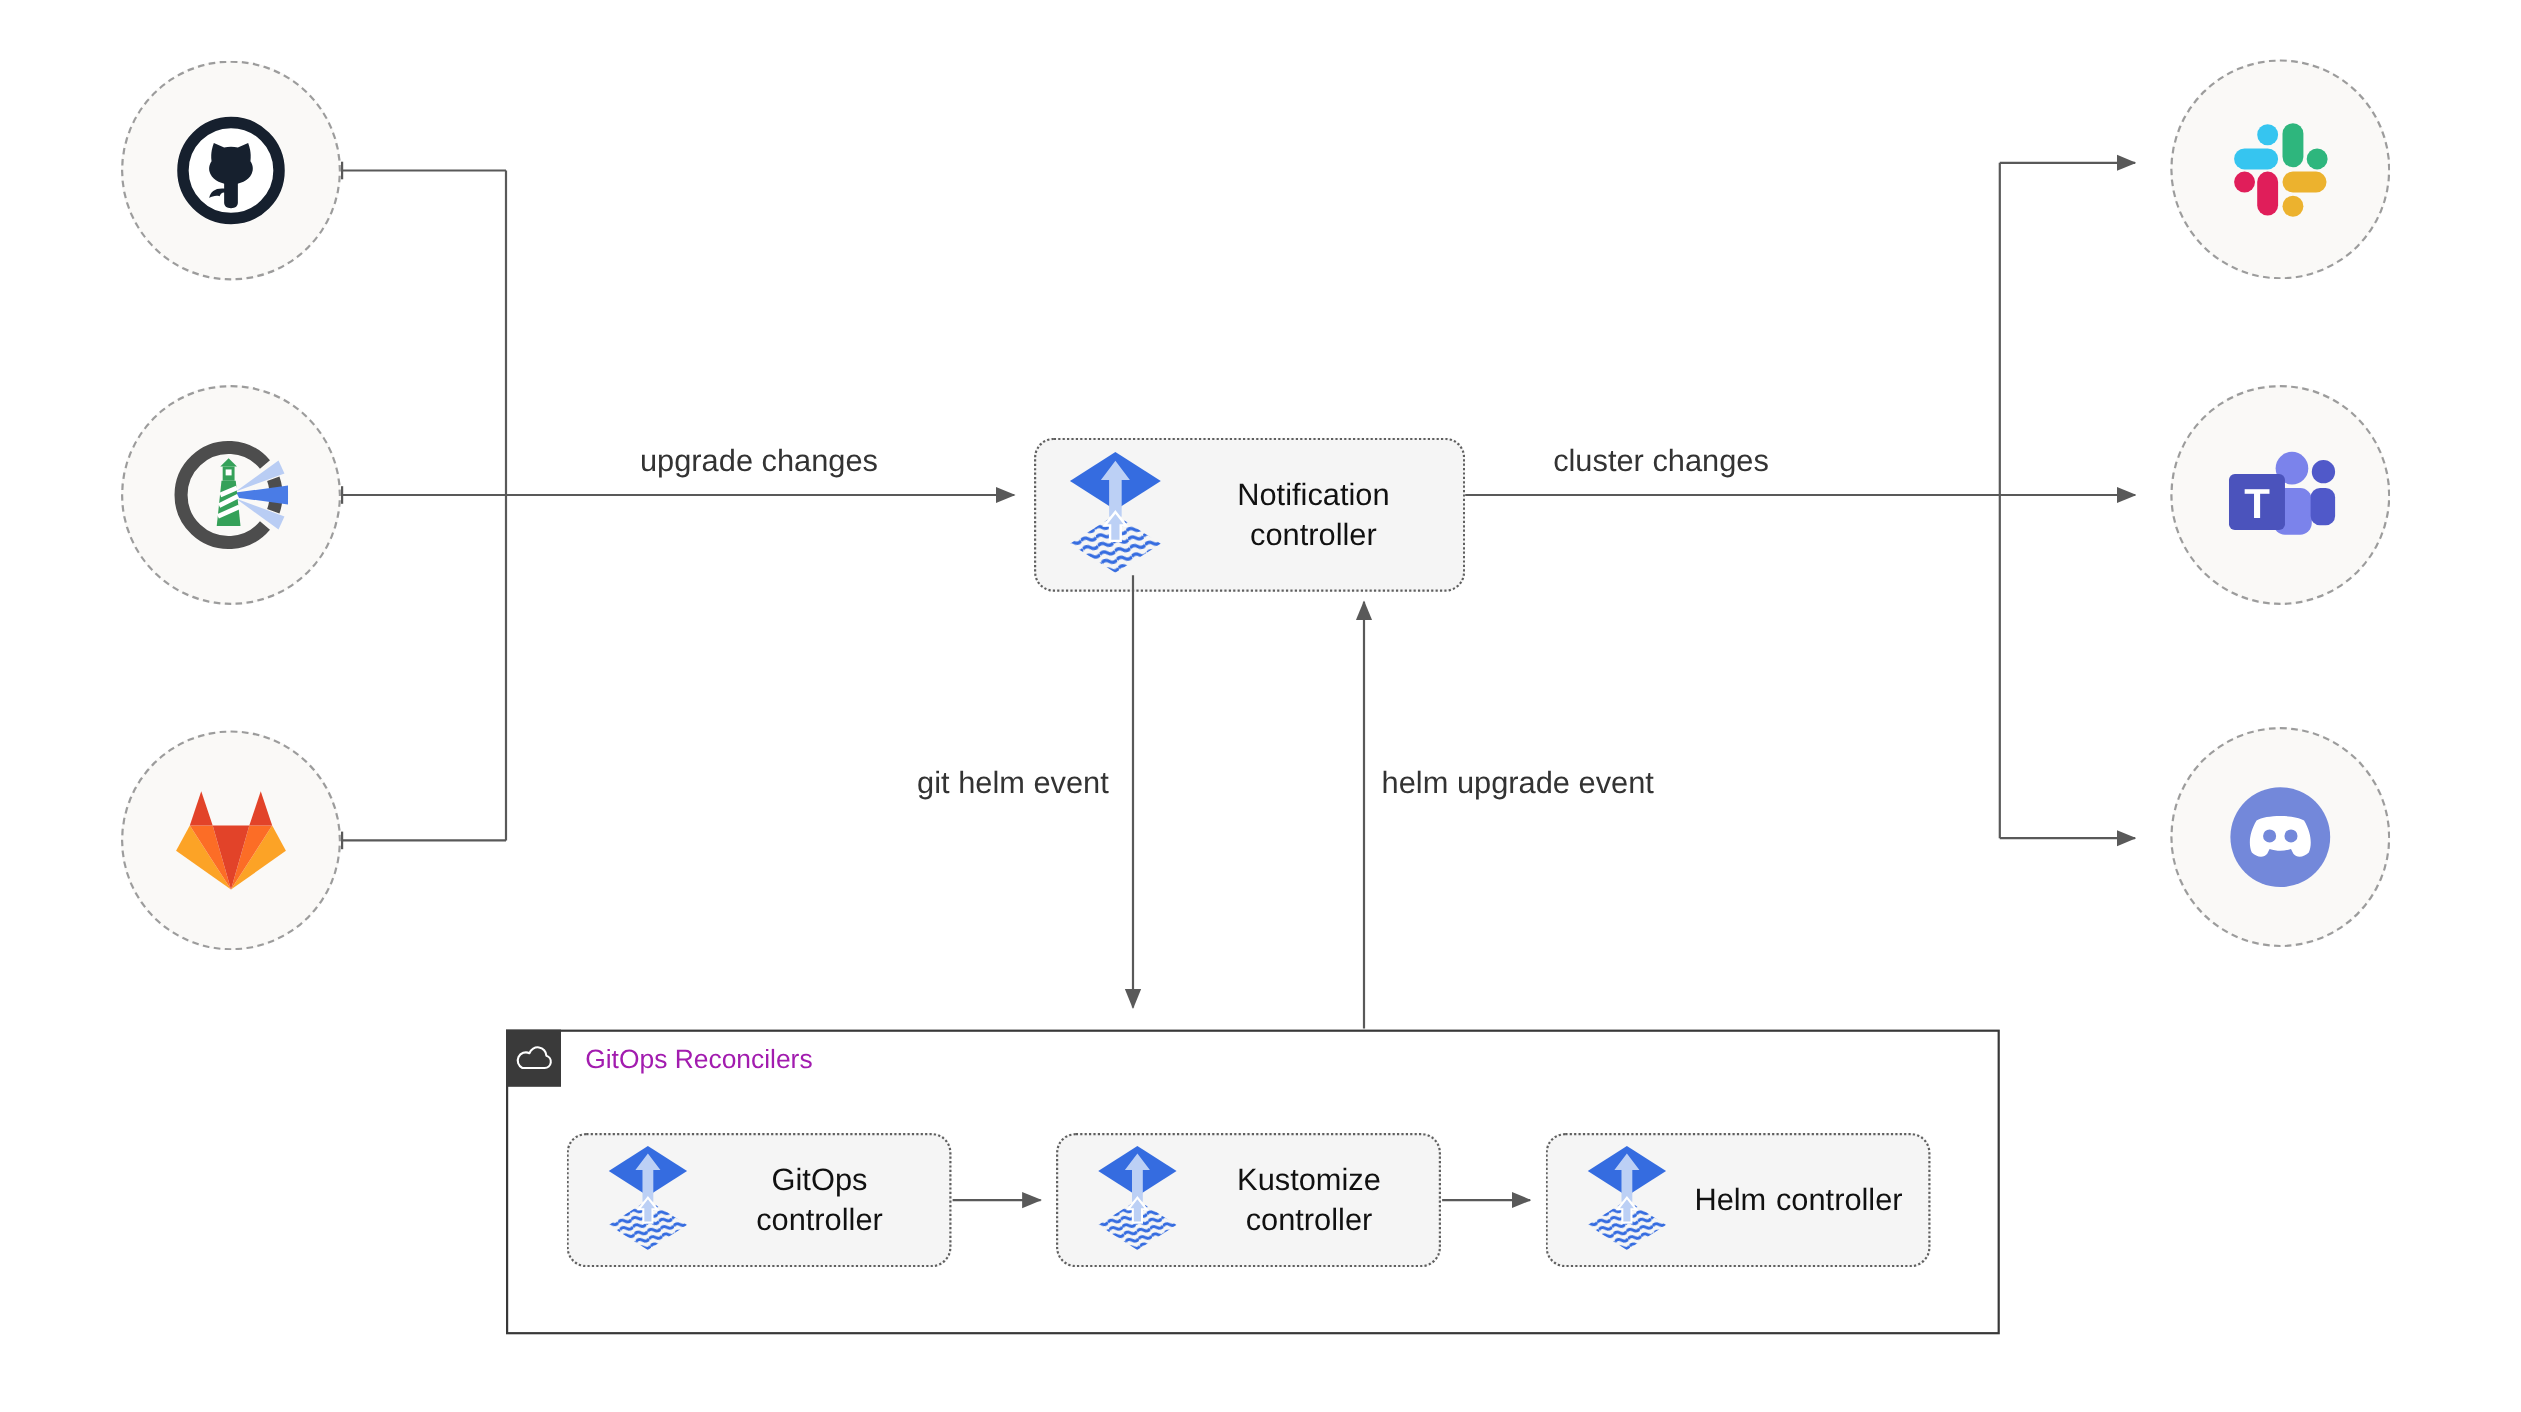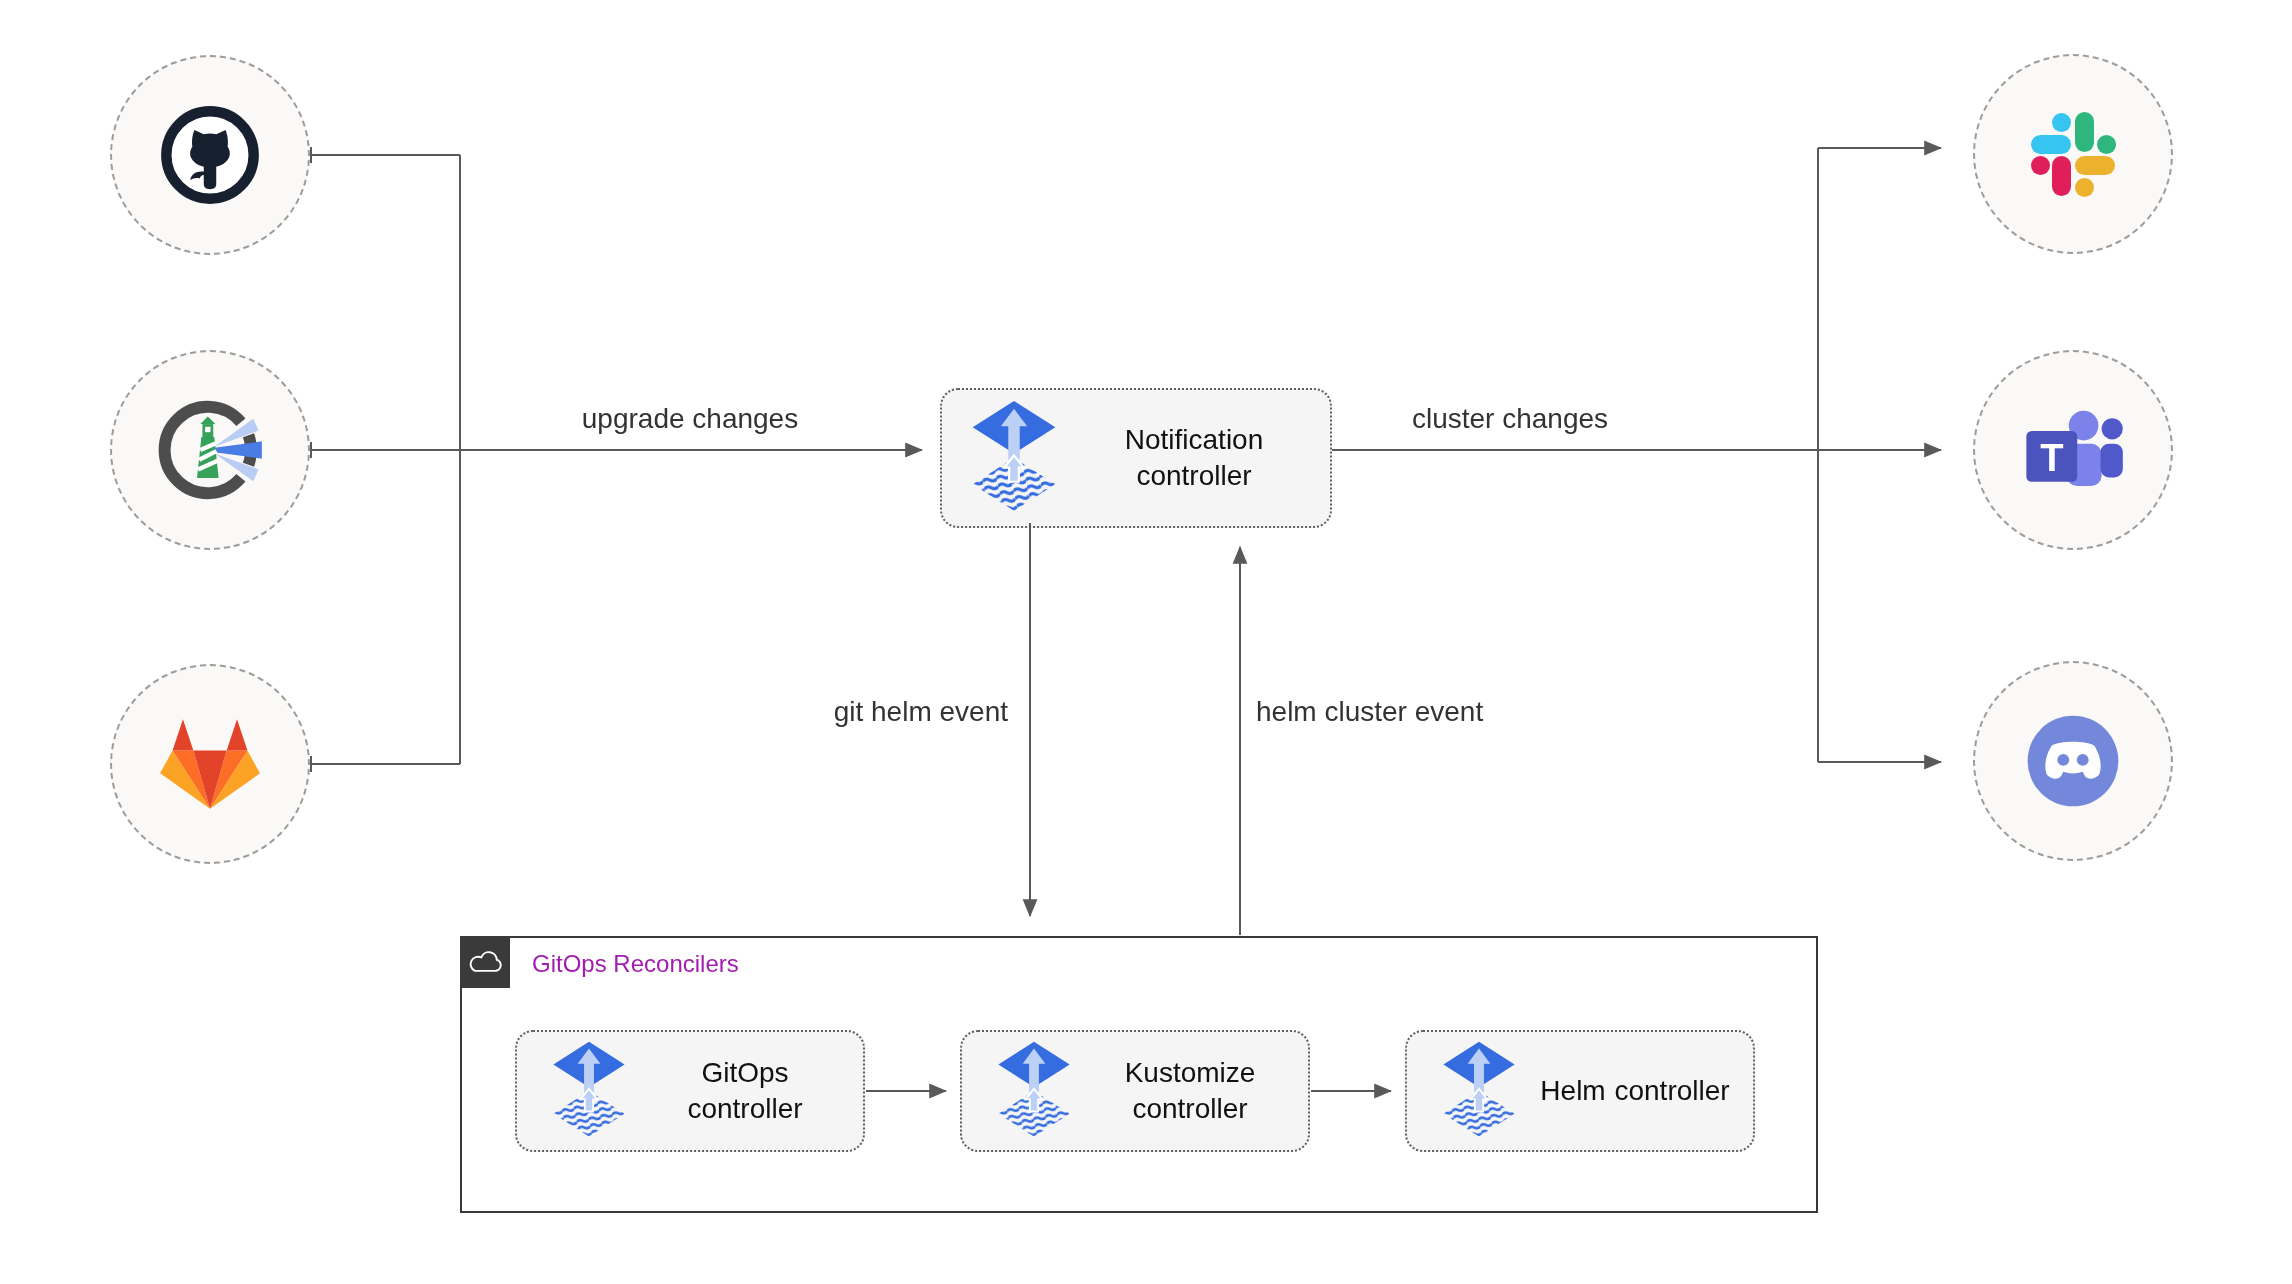--- a/index.html
+++ b/index.html
@@ -151,31 +151,31 @@
   <svg width="106" height="106" viewBox="0 0 100 100">
       <use href="#teams-logo"></use>
     </svg>
 </div>
 <div class="node-circle" style="left:1973px;top:661px;">
   <svg width="108" height="108" viewBox="0 0 100 100">
       <use href="#discord-logo"></use>
     </svg>
 </div>
 
-<div class="ctrl-box" style="left:940px;top:388px;width:392px;height:140px;padding-left:28px;align-items:center;">
+<div class="ctrl-box" style="left:940px;top:398px;width:392px;height:140px;padding-left:28px;align-items:center;">
   <svg class="flux" width="88" height="116" viewBox="0 0 100 132">
       <use href="#flux-logo"></use>
     </svg>
   <div class="ctrl-label wrap">Notification controller</div>
 </div>
 
 <div class="edge-label" style="left:540px;top:403px;width:300px;text-align:center;">upgrade changes</div>
 <div class="edge-label" style="left:1360px;top:403px;width:300px;text-align:center;">cluster changes</div>
 <div class="edge-label" style="left:708px;top:696px;width:300px;text-align:right;">git helm event</div>
-<div class="edge-label" style="left:1256px;top:696px;">helm cluster event</div>
+<div class="edge-label" style="left:1256px;top:696px;">helm upgrade event</div>
 
 <div class="gitops-box">
   <div class="gitops-badge">
     <svg width="38" height="28" viewBox="0 0 60 44">
         <use href="#cloud-outline"></use>
       </svg>
   </div>
   <div class="gitops-title">GitOps Reconcilers</div>
 </div>
 

